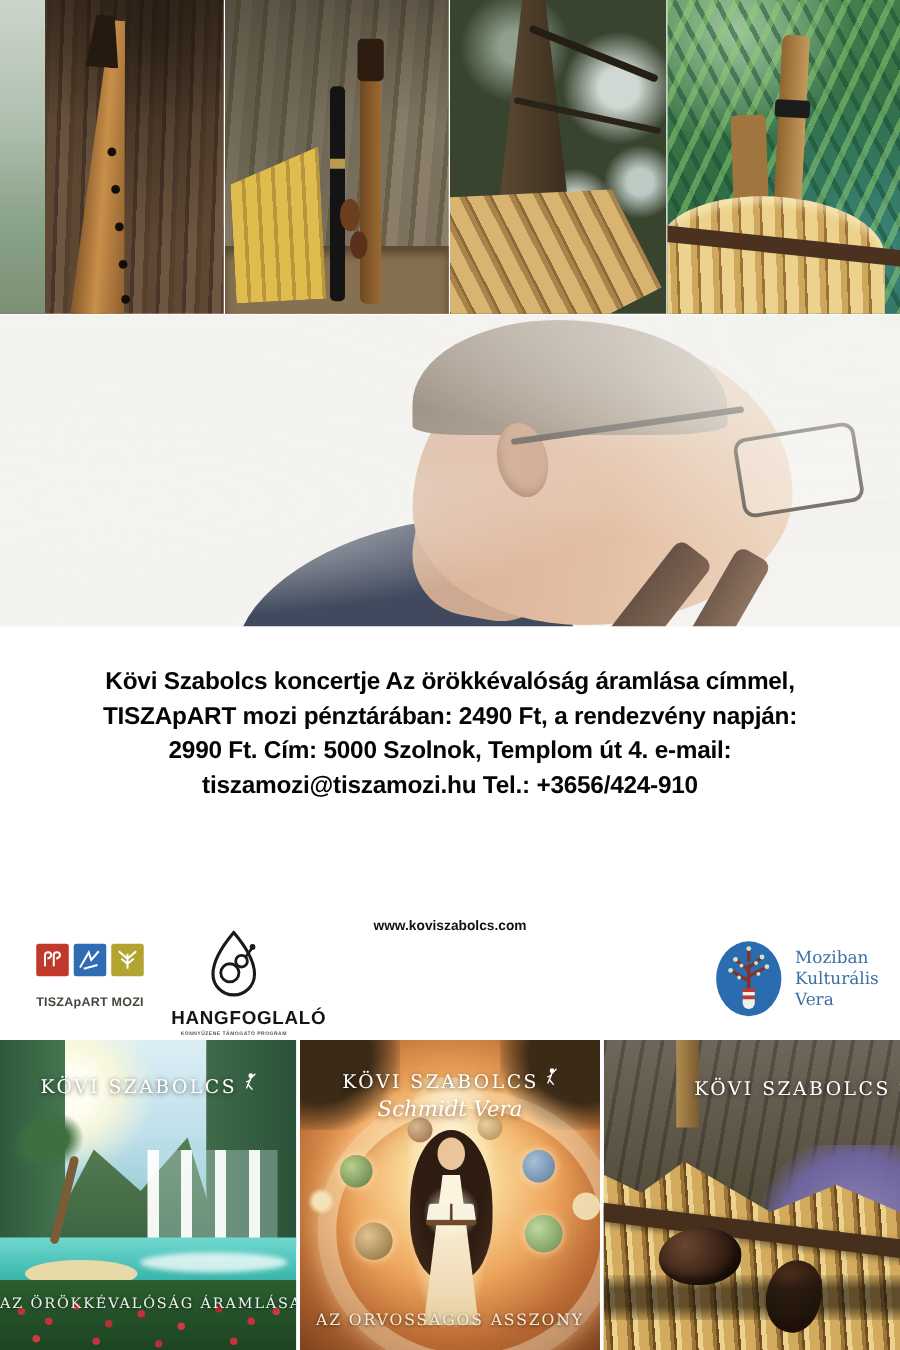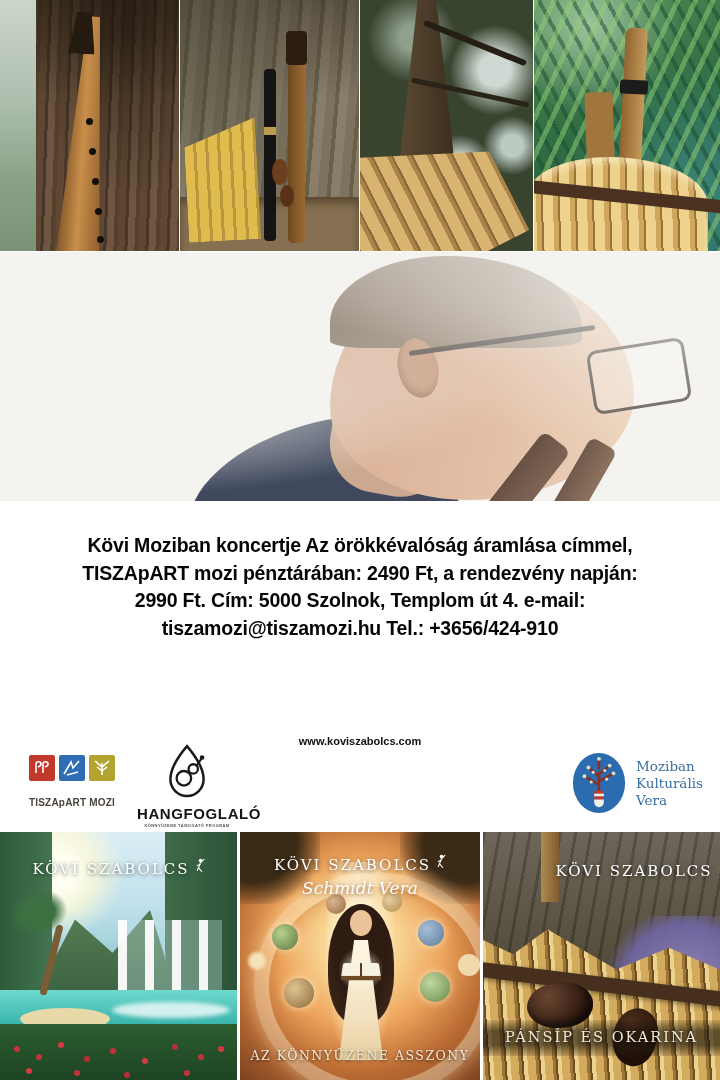--- a/index.html
+++ b/index.html
@@ -265,21 +265,21 @@
       <div class="h-ear"></div>
       <div class="h-temple"></div>
       <div class="h-lens"></div>
       <div class="h-flute1"></div>
       <div class="h-flute2"></div>
       <div class="h-wash"></div>
     </div>
   </div>
 
   <div class="announce">
-    <div>Kövi Moziban koncertje Az örökkévalóság áramlása címmel,</div>
+    <div>Kövi Szabolcs koncertje Az örökkévalóság áramlása címmel,</div>
     <div>TISZApART mozi pénztárában: 2490 Ft, a rendezvény napján:</div>
     <div>2990 Ft. Cím: 5000 Szolnok, Templom út 4. e-mail:</div>
     <div>tiszamozi@tiszamozi.hu Tel.: +3656/424-910</div>
   </div>
 
   <div class="website">www.koviszabolcs.com</div>
 
   <div class="logo-tiszapart">
     <div class="tp-tiles">
       <div class="tp-tile" style="background:#c0392b">
@@ -360,20 +360,21 @@
       <div class="a-flowers"></div>
       <div class="artist-line"><span>KÖVI SZABOLCS</span><svg class="dancer" width="11" height="16" viewBox="0 0 20 28">
             <g stroke="#fff" stroke-width="2" fill="none" stroke-linecap="round">
               <circle cx="12" cy="4" r="2.4" fill="#fff"></circle>
               <path d="M12 7 C10 13 9 16 6 22"></path>
               <path d="M12 8 L18 2"></path>
               <path d="M11 11 L6 13"></path>
               <path d="M8 17 L14 24"></path>
             </g>
           </svg></div>
+      <div class="album-title">AZ ÖRÖKKÉVALÓSÁG ÁRAMLÁSA</div>
     </div>
 
     <div class="album album-b">
       <div class="b-bg"></div>
       <div class="b-tree-l"></div>
       <div class="b-tree-r"></div>
       <div class="b-ring"></div>
       <div class="b-beam"></div>
       <div class="b-star"></div>
       <div class="b-orb b-o1"></div>
@@ -390,21 +391,21 @@
       <div class="artist-line"><span>KÖVI SZABOLCS</span><svg class="dancer" width="11" height="16" viewBox="0 0 20 28">
             <g stroke="#fff" stroke-width="2" fill="none" stroke-linecap="round">
               <circle cx="12" cy="4" r="2.4" fill="#fff"></circle>
               <path d="M12 7 C10 13 9 16 6 22"></path>
               <path d="M12 8 L18 2"></path>
               <path d="M11 11 L6 13"></path>
               <path d="M8 17 L14 24"></path>
             </g>
           </svg></div>
       <div class="b-artist2">Schmidt Vera</div>
-      <div class="album-title">AZ KÖNNYŰZENE ASSZONY</div>
+      <div class="album-title">AZ ORVOSSÁGOS ASSZONY</div>
     </div>
 
     <div class="album album-c">
       <div class="c-bark"></div>
       <div class="c-lav"></div>
       <div class="c-lav2"></div>
       <div class="c-flutepole"></div>
       <div class="c-tubes"></div>
       <div class="c-strap"></div>
       <div class="c-oca1"></div>
@@ -412,17 +413,16 @@
       <div class="c-band"></div>
       <div class="artist-line"><span>KÖVI SZABOLCS</span><svg class="dancer" width="11" height="16" viewBox="0 0 20 28">
             <g stroke="#fff" stroke-width="2" fill="none" stroke-linecap="round">
               <circle cx="12" cy="4" r="2.4" fill="#fff"></circle>
               <path d="M12 7 C10 13 9 16 6 22"></path>
               <path d="M12 8 L18 2"></path>
               <path d="M11 11 L6 13"></path>
               <path d="M8 17 L14 24"></path>
             </g>
           </svg></div>
-      <div class="album-title">PÁNSÍP ÉS OKARINA</div>
     </div>
 
   </div>
 </div>
 
 </body></html>

